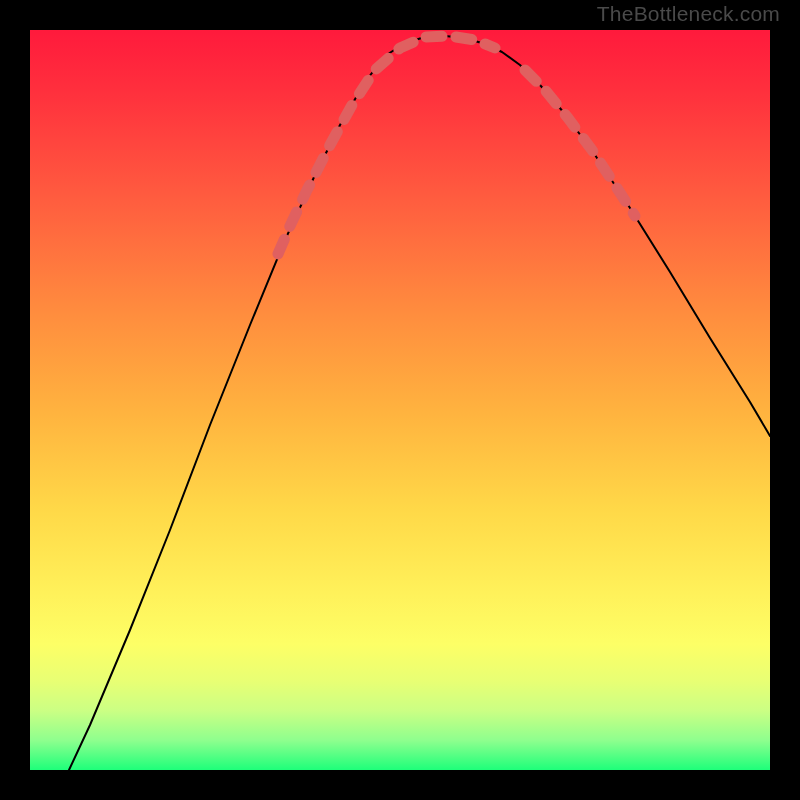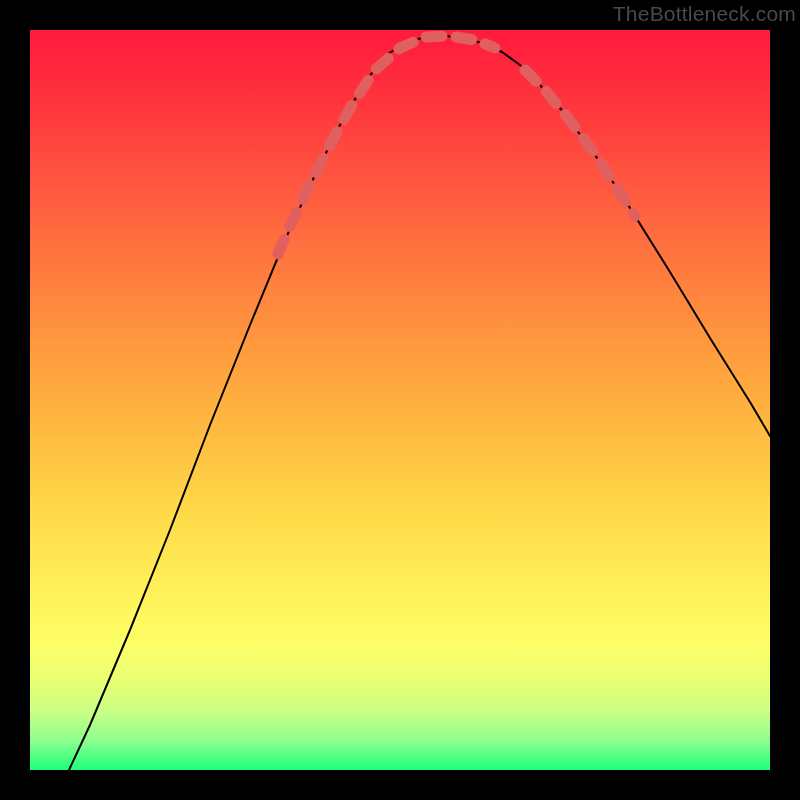--- a/index.html
+++ b/index.html
@@ -28,21 +28,21 @@
       #fdff66 83%,
       #e8ff74 88%,
       #cbff84 92%,
       #8eff8e 96%,
       #1eff7a 100%
     );
   }
   .watermark {
     position: absolute;
     top: 2px;
-    right: 4px;
+    right: 20px;
     color: #4a4a4a;
     font-size: 21px;
     font-weight: 500;
     letter-spacing: 0.2px;
     z-index: 5;
   }
   svg {
     position: absolute;
     left: 0;
     top: 0;

